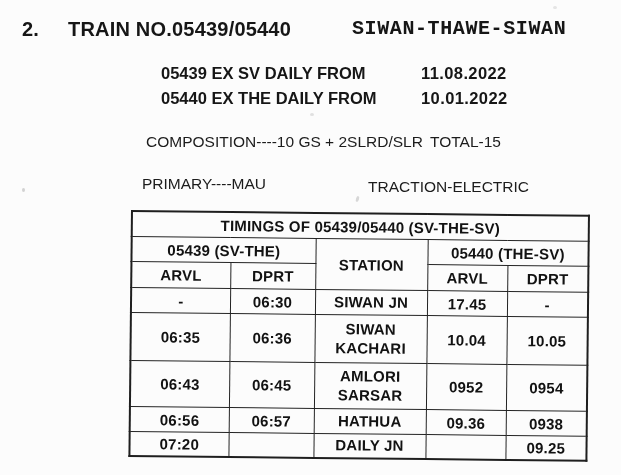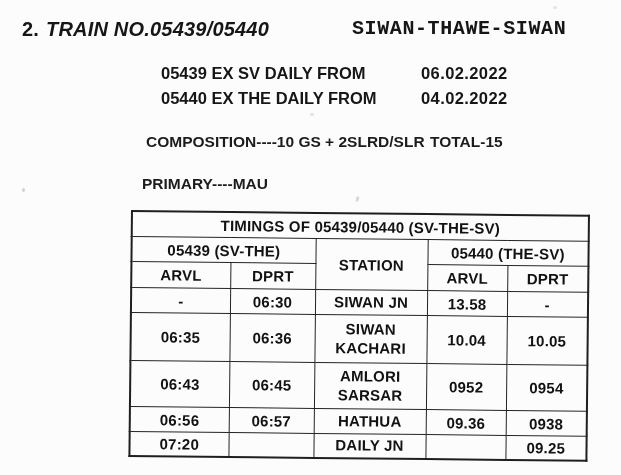--- a/index.html
+++ b/index.html
@@ -23,42 +23,42 @@
     top: 16px;
     left: 0;
     width: 100%;
     font-weight: 700;
     font-size: 20px;
     line-height: 26px;
     letter-spacing: 0.2px;
     white-space: nowrap;
   }
   .item-no    { position: absolute; left: 22px;  top: 0; }
-  .title-main { position: absolute; left: 46px;  top: 0; font-style: italic; }
+  .title-main { position: absolute; left: 68px;  top: 0; }
   .title-route{ position: absolute; left: 352px; top: 0; letter-spacing: 0.6px; font-family: Liberation Mono, monospace; }
 
   
   .sched-line {
     position: absolute;
     left: 0;
     width: 100%;
     font-weight: 700;
     font-size: 16.5px;
     line-height: 22px;
     white-space: nowrap;
   }
   .sched-line .lbl  { position: absolute; left: 161px; top: 0; }
   .sched-line .date { position: absolute; left: 421px; top: 0; letter-spacing: 0.4px; }
   .sched-1 { top: 62px; }
   .sched-2 { top: 87px; }
 
   
   .info {
     position: absolute;
-    font-weight: 700;
+    font-weight: 400;
     font-size: 15.5px;
     line-height: 20px;
     white-space: nowrap;
     color: #1c1c1c;
   }
   .comp     { left: 146px; top: 132px; }
   .total    { left: 430px; top: 132px; }
   .primary  { left: 142px; top: 174px; }
   .traction { left: 368px; top: 177px; }
 
@@ -120,30 +120,31 @@
 <div class="page">
 
   <div class="doc-head">
     <span class="item-no">2.</span>
     <span class="title-main">TRAIN NO.05439/05440</span>
     <span class="title-route">SIWAN-THAWE-SIWAN</span>
   </div>
 
   <div class="sched-line sched-1">
     <span class="lbl">05439 EX SV DAILY FROM</span>
-    <span class="date">06.02.2022</span>
+    <span class="date">11.08.2022</span>
   </div>
   <div class="sched-line sched-2">
     <span class="lbl">05440 EX THE DAILY FROM</span>
-    <span class="date">04.02.2022</span>
+    <span class="date">10.01.2022</span>
   </div>
 
   <div class="info comp">COMPOSITION----10 GS + 2SLRD/SLR</div>
   <div class="info total">TOTAL-15</div>
   <div class="info primary">PRIMARY----MAU</div>
+  <div class="info traction">TRACTION-ELECTRIC</div>
 
   <div class="table-wrap">
     <table class="timings">
       <colgroup>
         <col style="width:99px">
           <col style="width:85px">
           <col style="width:112px">
           <col style="width:80px">
           <col style="width:81px">
       </colgroup>
@@ -160,21 +161,21 @@
         <td class="sub-hdr">ARVL</td>
         <td class="sub-hdr">DPRT</td>
         <td class="sub-hdr">ARVL</td>
         <td class="sub-hdr">DPRT</td>
       </tr>
 
       <tr class="row-h-s">
         <td>-</td>
         <td>06:30</td>
         <td class="station-cell">SIWAN JN</td>
-        <td>13.58</td>
+        <td>17.45</td>
         <td>-</td>
       </tr>
       <tr class="row-h-m">
         <td>06:35</td>
         <td>06:36</td>
         <td class="station-cell">SIWAN KACHARI</td>
         <td>10.04</td>
         <td>10.05</td>
       </tr>
       <tr class="row-h-m2">

